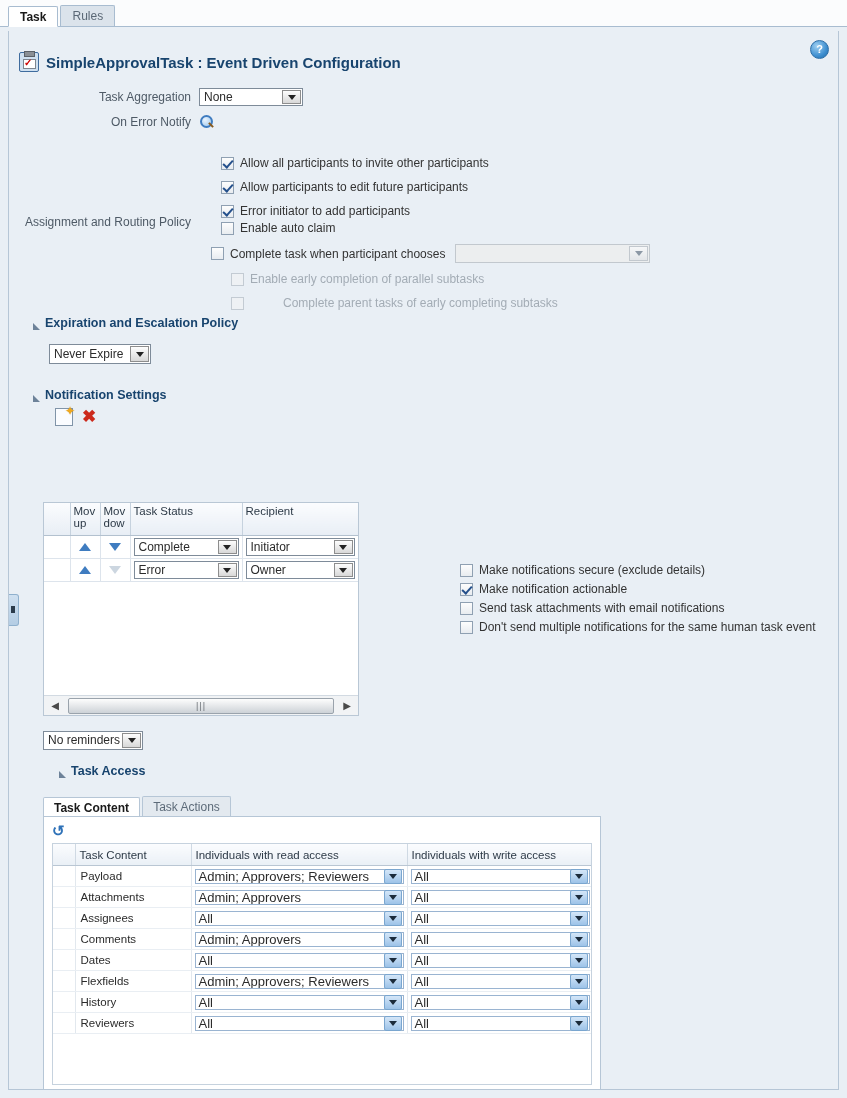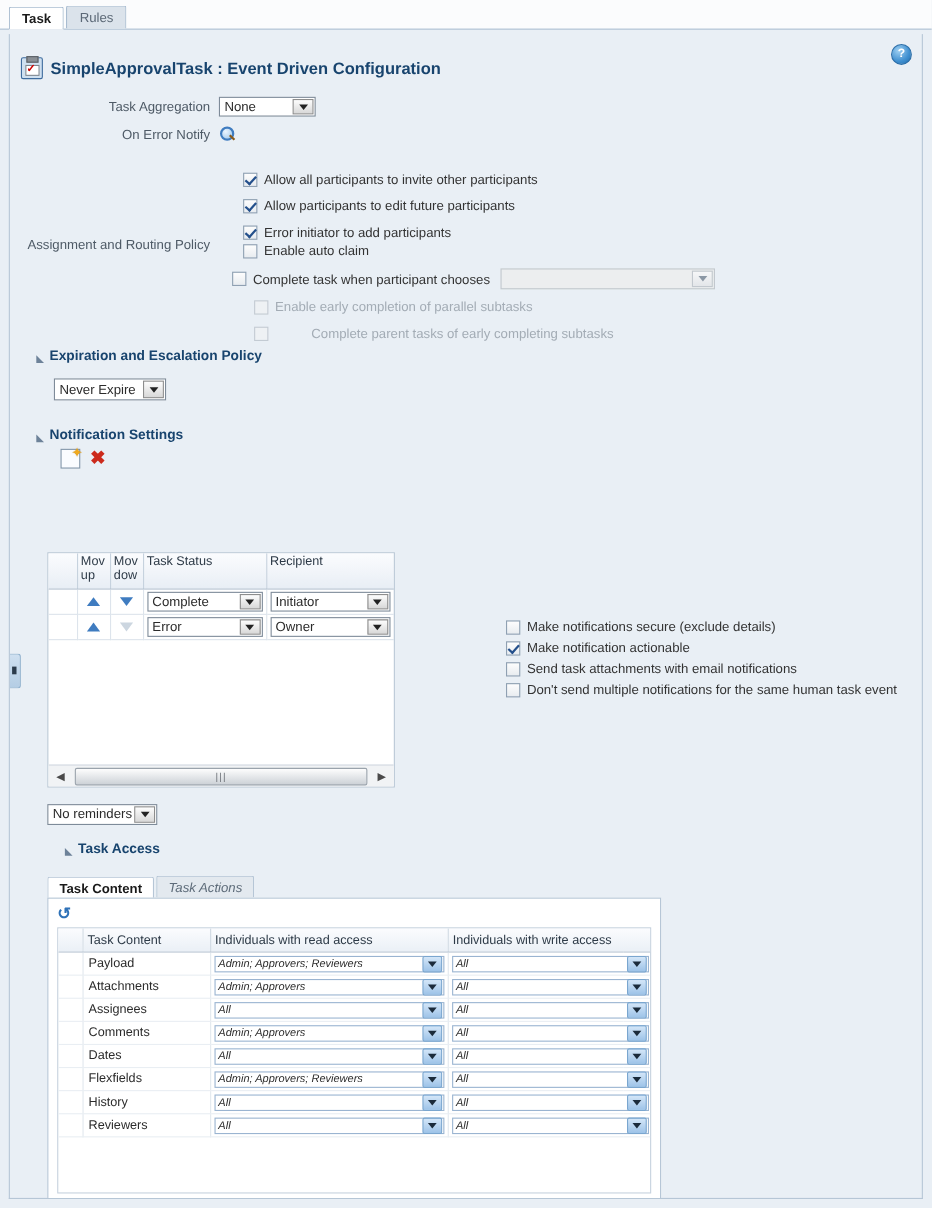--- a/index.html
+++ b/index.html
@@ -127,22 +127,22 @@
   .sel.disabled .sb{
     background:linear-gradient(#f6f7f8,#e3e6e9);border-color:#c2c8ce;
   }
   .sel.disabled .sb i{border-top-color:#8c98a5;}
   
   .bsel{
     display:flex;align-items:center;
     height:15px;border:1px solid #9ab4d1;background:#fff;
     box-sizing:border-box;cursor:pointer;
   }
-  .bsel .sv{flex:1;padding-left:3px;font-size:10px;color:#2b2b2b;
-    line-height:13px;white-space:nowrap;overflow:hidden;font-style:italic;}
+  .bsel .sv{flex:1;padding-left:3px;font-size:13px;color:#2b2b2b;
+    line-height:13px;white-space:nowrap;overflow:hidden;}
   .bsel .sb{
     width:16px;height:13px;flex:none;margin-right:1px;border-radius:2px;
     background:linear-gradient(#d4e6f8,#9dc3e8);
     border:1px solid #7aa6cf;
     display:flex;align-items:center;justify-content:center;
   }
   .bsel .sb i{
     display:block;width:0;height:0;
     border-left:4px solid transparent;border-right:4px solid transparent;
     border-top:5px solid #1b2b3b;
@@ -250,21 +250,21 @@
   .reminders{position:absolute;left:34px;top:700px;}
   
   .taccess{position:absolute;left:26px;top:733px;}
   .tabs2{position:absolute;left:34px;top:765px;display:flex;align-items:flex-end;}
   .t2{
     height:20px;line-height:20px;padding:0 10px;font-size:12px;
     border:1px solid #b6c6d6;border-bottom:none;box-sizing:border-box;
     border-radius:2px 2px 0 0;cursor:default;margin-right:2px;
   }
   .t2.active{background:#fff;font-weight:bold;color:#1a1a1a;position:relative;top:1px;}
-  .t2.inactive{background:#e3e9ef;color:#5d6b79;font-style:italic;}
+  .t2.inactive{background:#e3e9ef;color:#5d6b79;}
   .tapanel{
     position:absolute;left:34px;top:785px;width:558px;height:300px;
     background:#fff;border:1px solid #b6c6d6;box-sizing:border-box;
   }
   .ic-refresh{
     width:18px;height:16px;margin:6px 0 4px 8px;position:relative;cursor:pointer;
     color:#2f72b8;font-size:15px;line-height:15px;font-weight:bold;
   }
   .tgrid-wrap{
     margin:0 8px;border:1px solid #c6d2de;height:242px;
@@ -320,21 +320,21 @@
 
   <div class="titlerow">
     <div class="clipicon">
       <span class="clipcheck">✓</span>
     </div>
     <div class="pagetitle">SimpleApprovalTask : Event Driven Configuration</div>
   </div>
 
   <div class="frow" style="margin-top:16px;">
     <div class="flabel">Task Aggregation</div>
-    <div class="sel" style="width:88px;">
+    <div class="sel" style="width:104px;">
       <div class="sv" style="flex:1;">None</div>
       <div class="sb">
           <i></i>
         </div>
     </div>
   </div>
 
   <div class="frow" style="margin-top:8px;">
     <div class="flabel">On Error Notify</div>
     <span class="searchicon"></span>

